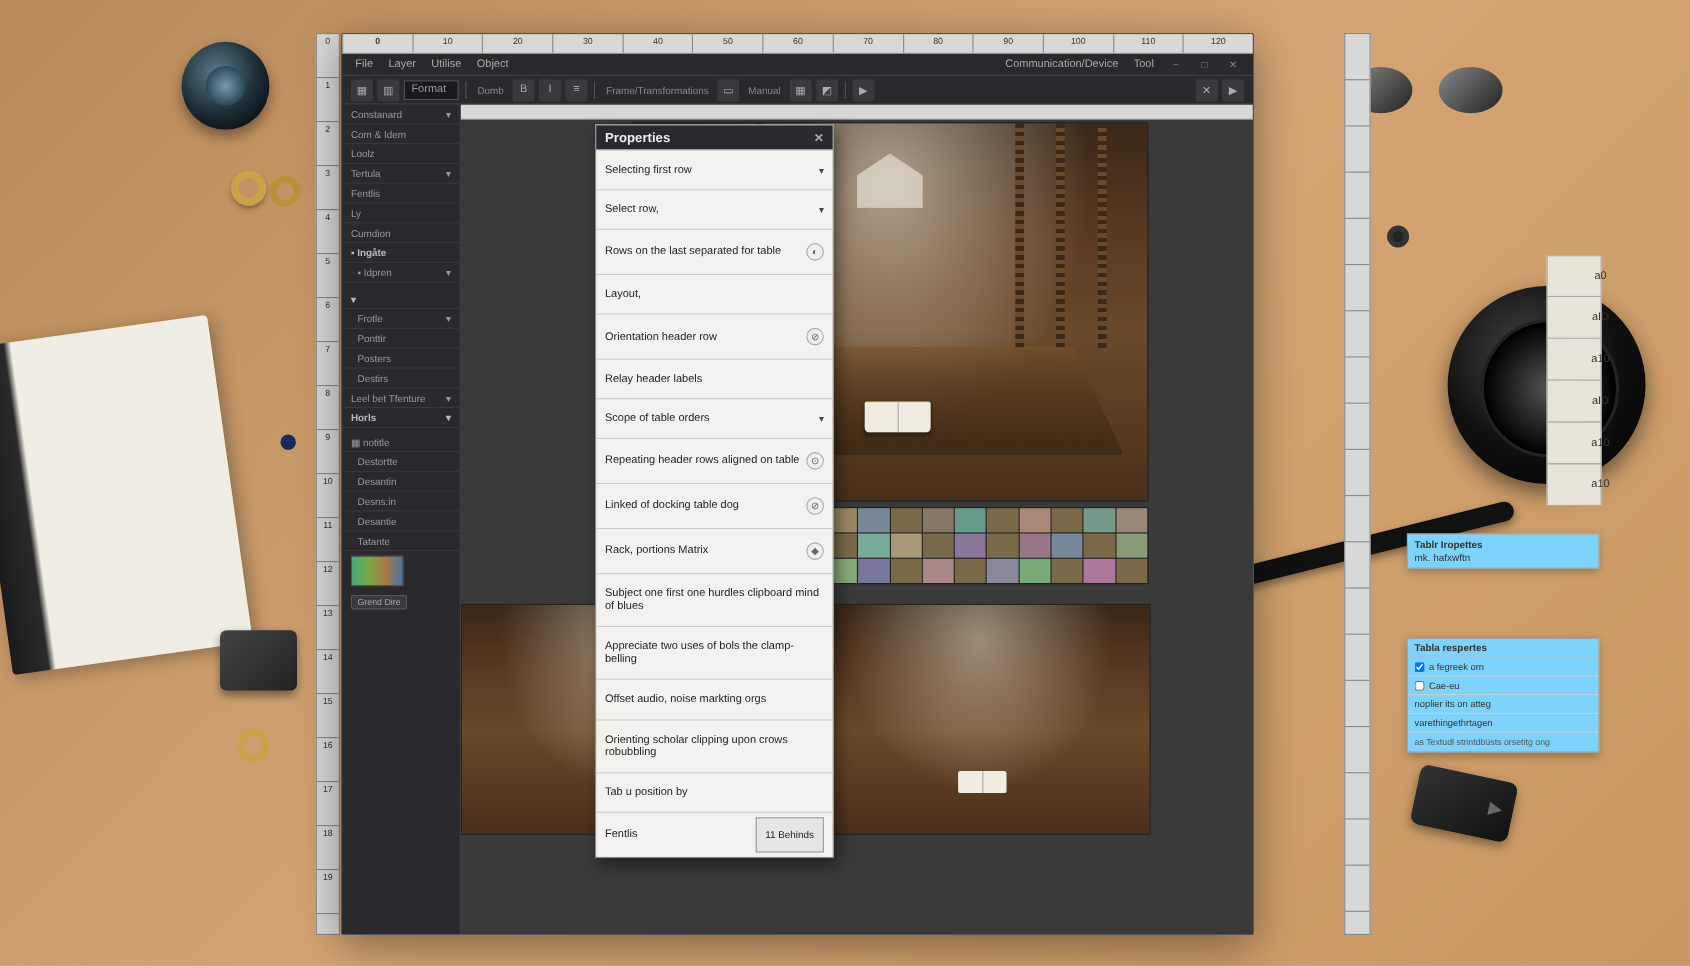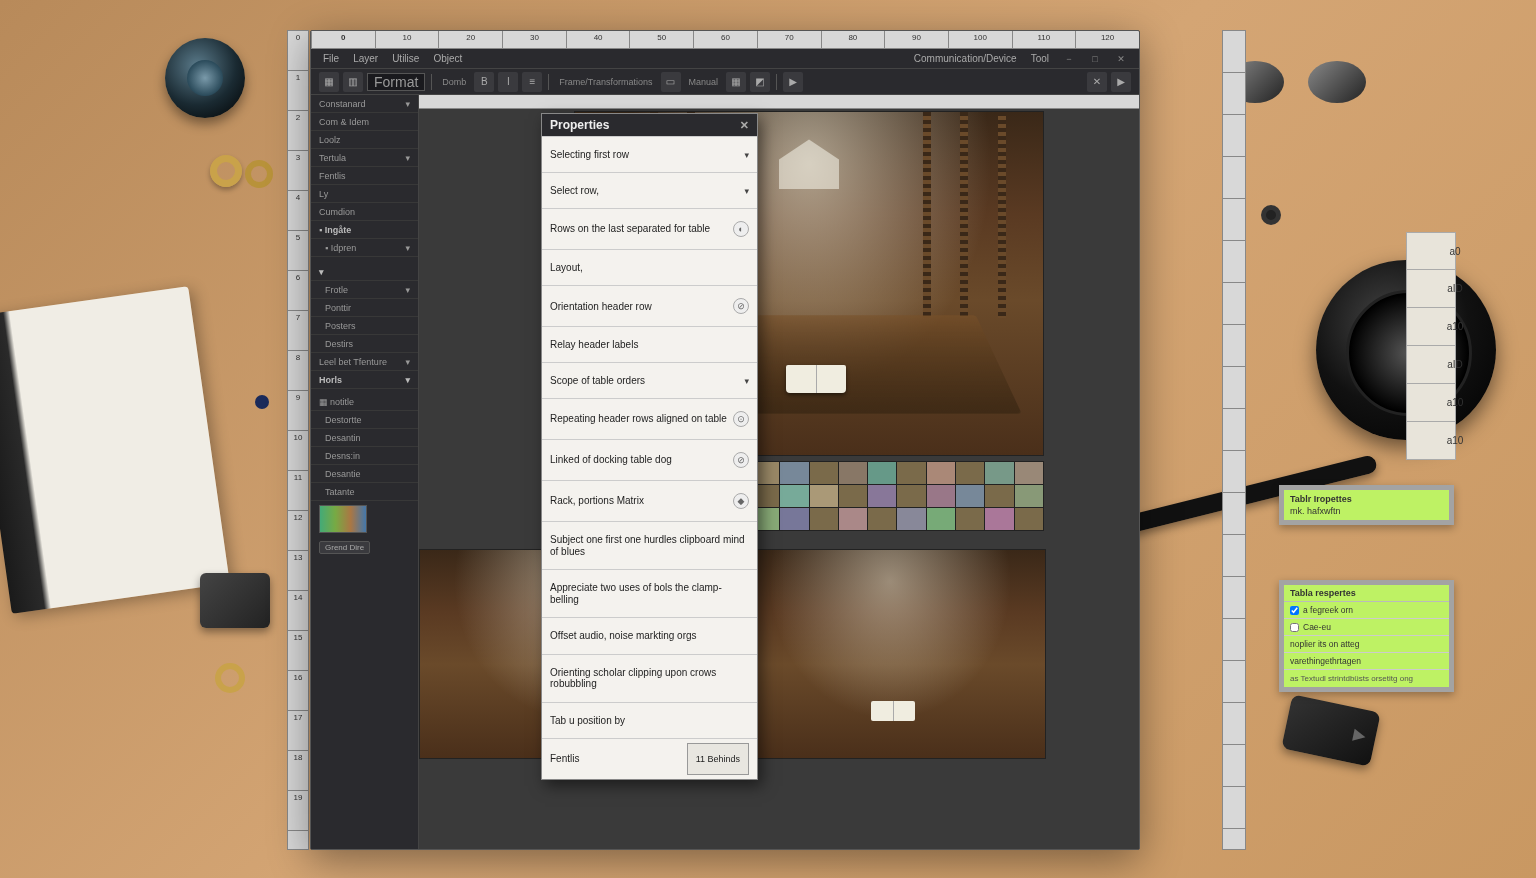--- a/index.html
+++ b/index.html
@@ -56,21 +56,21 @@
   
   .menubar { height: 20px; background: #2a2a2e; display:flex; align-items:center; gap:14px; padding:0 12px; font-size:10px; color:#aaa; border-bottom:1px solid #444;}
   .menubar span { cursor:default; }
   .menubar .spacer { flex:1; }
   .menubar .win-ctl { width:12px; height:12px; display:inline-flex; align-items:center; justify-content:center; font-size:9px; color:#888; }
 
   
   .toolbar { height: 26px; background:#2a2a2e; display:flex; align-items:center; gap:4px; padding:0 8px; border-bottom:1px solid #444;}
   .tool-btn { width:20px; height:20px; background:#3a3a3e; border-radius:2px; display:flex; align-items:center; justify-content:center; color:#aaa; font-size:10px; }
   .tool-sep { width:1px; height:16px; background:#555; margin:0 2px;}
-  .tool-field { height:18px; background:#1a1a1e; border:1px solid #555; padding:0 6px; font-size:14px; color:#999; display:flex; align-items:center; min-width:50px;}
+  .tool-field { height:18px; background:#1a1a1e; border:1px solid #555; padding:0 6px; font-size:10px; color:#999; display:flex; align-items:center; min-width:50px;}
   .tool-label { font-size:9px; color:#888; padding:0 4px;}
 
   
   .app-body { flex:1; display:flex; overflow:hidden; }
 
   
   .sidebar-l { width:108px; background:#2a2a2e; border-right:1px solid #444; display:flex; flex-direction:column; font-size:9px; color:#999;}
   .sb-row { padding:3px 8px; border-bottom:1px solid #383838; display:flex; justify-content:space-between; align-items:center; min-height:18px;}
   .sb-row.head { font-weight:bold; color:#bbb;}
   .sb-sub { padding-left:14px; }
@@ -125,21 +125,21 @@
   .dd-item .chev { font-size:9px; color:#444;}
   .dd-foot { padding:4px 8px; display:flex; justify-content:space-between; align-items:center; border-top:1px solid #ccc;}
   .dd-foot .btn { background:#e8e6e0; border:1px solid #999; padding:10px 8px; font-size:9px;}
   .info-ruler-v { position:absolute; top:30px; right:290px; width:24px; height:820px; background:#d8d8d8; border:1px solid #888;}
   .vr-tick { height:42px; border-bottom:1px solid #888; font-size:8px; color:#333; text-align:center; padding-top:2px;}
   .right-vals { position:absolute; top:232px; right:82px; width:48px; display:flex; flex-direction:column;}
   .right-vals div { height:38px; font-size:10px; color:#333; background:#e8e4da; border:1px solid #aaa; border-top:none; display:flex; align-items:center; justify-content:center;padding-left:48px;}
   .right-vals div:first-child{border-top:1px solid #aaa;}
 
   
-  .prop-panel { position:absolute; background:#bef264; border:5px solid #a3a3a3; font-size:9px; color:#333; box-shadow:0 3px 8px rgba(0,0,0,0.3);}
+  .prop-panel { position:absolute; background:#7dd3fc; border:1px solid #a3a3a3; font-size:9px; color:#333; box-shadow:0 3px 8px rgba(0,0,0,0.3);}
   .pp1 { top:485px; right:82px; width:175px; padding:4px 6px;}
   .pp1 .hd { font-weight:bold; margin-bottom:2px;}
   .pp2 { top:580px; right:82px; width:175px;}
   .pp2 .hd { font-weight:bold; padding:3px 6px; border-bottom:1px solid #bbb;}
   .pp2 .row { padding:3px 6px; border-bottom:1px solid #ccc; display:flex; align-items:center; gap:4px; font-size:8.5px;}
   .pp2 .row input[type=checkbox]{ width:9px; height:9px;}
   .pp2 .footer-row { padding:4px 6px; font-size:8px; color:#555;}
 
   
   .ruler-v-left { position:absolute; top:30px; left:287px; width:22px; height:820px; background:#d8d8d8; border:1px solid #888;}

